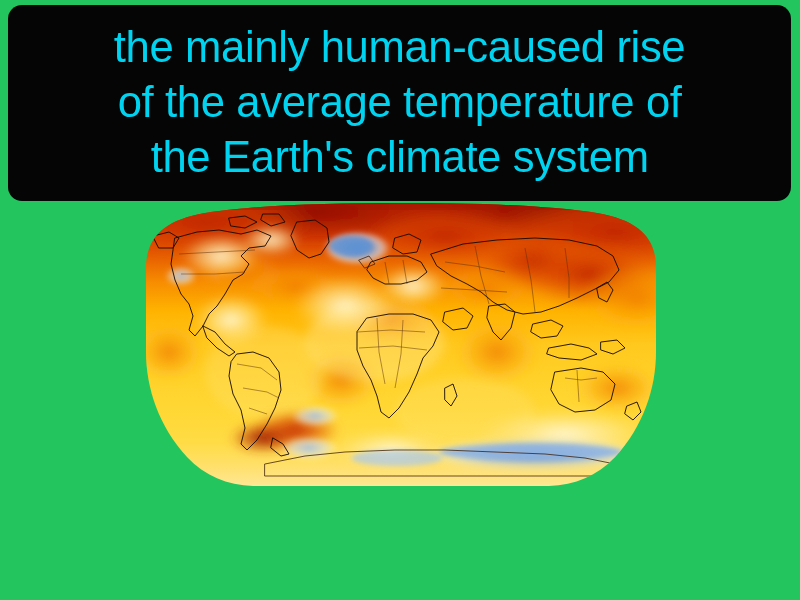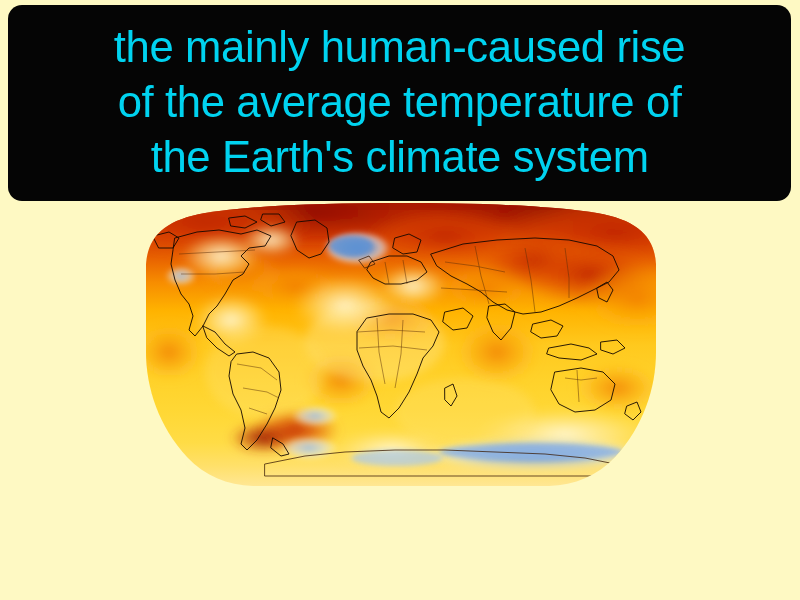--- a/index.html
+++ b/index.html
@@ -80,21 +80,21 @@
   .border-line {
     fill: none;
     stroke: #5a2d08;
     stroke-width: 0.65;
     opacity: 0.75;
   }
 </style>
 </head>
 <body style="background: rgb(30, 30, 30);">
 
-<div id="canvas" style="background: #fef9c3;">
+<div id="canvas" style="background: #22c55e;">
 
   <div id="definition-card" style="background: rgb(5, 5, 5); border-radius: 14px;">
     <div class="definition-line" style="color: rgb(0, 211, 240);">the mainly human-caused rise</div>
     <div class="definition-line" style="color: rgb(0, 211, 240);">of the average temperature of</div>
     <div class="definition-line" style="color: rgb(0, 211, 240);">the Earth's climate system</div>
   </div>
 
   <div id="temperature-map">
     <svg viewBox="0 0 512 287" xmlns="http://www.w3.org/2000/svg" preserveAspectRatio="none">
       <defs>

